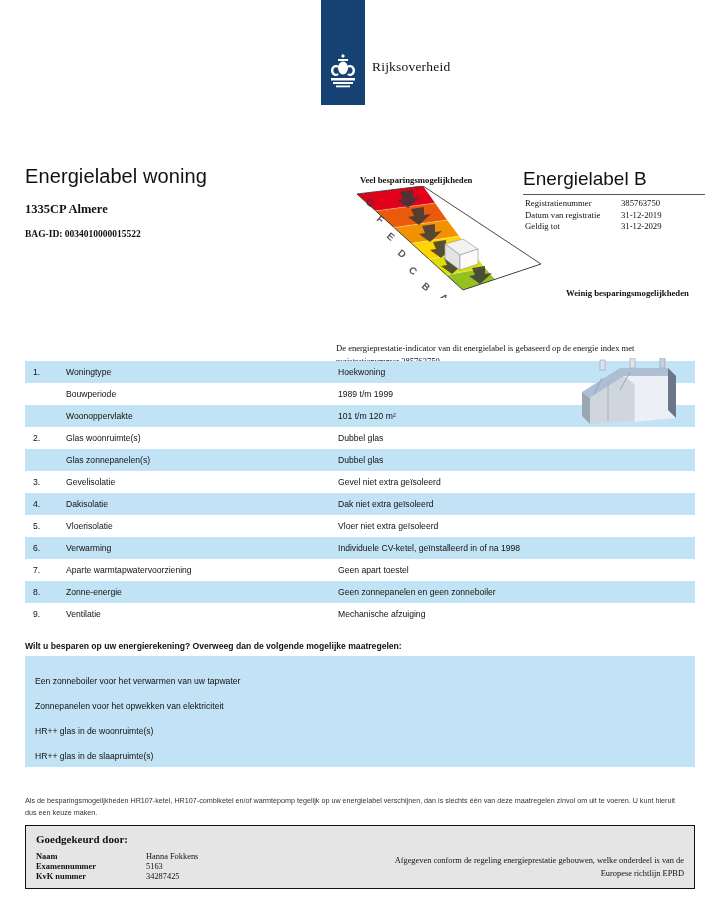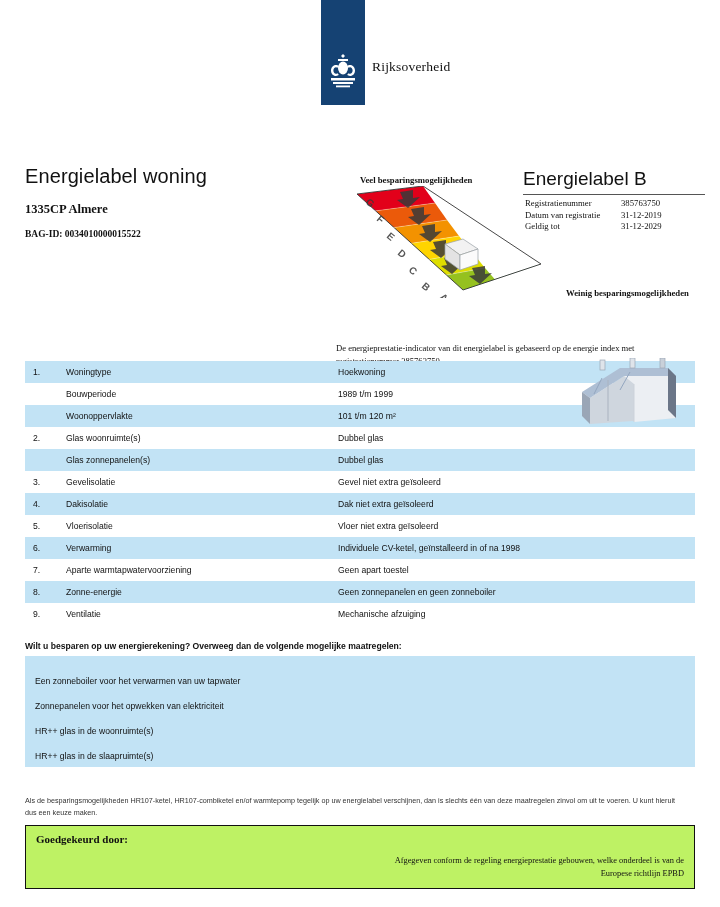--- a/index.html
+++ b/index.html
@@ -109,21 +109,21 @@
     font-size:8.6px;color:#111;white-space:nowrap;
   }
   .footnote{
     position:absolute;left:25px;top:795px;width:660px;
     font-family:"Liberation Sans", sans-serif;
     font-size:7.2px;line-height:1.65;color:#333;
   }
   
   .approval{
     position:absolute;left:25px;top:825px;width:668px;height:62px;
-    border:1.4px solid #111;background:#bef264;
+    border:1.4px solid #111;background:#e5e5e5;
   }
   .appr-title{
     position:absolute;left:10px;top:7px;
     font-family:"Liberation Serif", serif;
     font-size:11px;font-weight:bold;color:#111;
   }
   .appr-table{
     position:absolute;left:10px;top:26px;
     font-family:"Liberation Serif", serif;font-size:8.4px;color:#111;
     border-collapse:collapse;
@@ -330,14 +330,30 @@
 <div class="measures-box">
   <div class="measure-item" style="top:20px;">Een zonneboiler voor het verwarmen van uw tapwater</div>
   <div class="measure-item" style="top:45px;">Zonnepanelen voor het opwekken van elektriciteit</div>
   <div class="measure-item" style="top:70px;">HR++ glas in de woonruimte(s)</div>
   <div class="measure-item" style="top:95px;">HR++ glas in de slaapruimte(s)</div>
 </div>
 <div class="footnote">Als de besparingsmogelijkheden HR107-ketel, HR107-combiketel en/of warmtepomp tegelijk op uw energielabel verschijnen, dan is slechts één van deze maatregelen zinvol om uit te voeren. U kunt hieruit dus een keuze maken.</div>
 
 <div class="approval">
   <div class="appr-title">Goedgekeurd door:</div>
+  <table class="appr-table">
+    <tbody>
+        <tr>
+      <td class="k">Naam</td>
+      <td class="v">Hanna Fokkens</td>
+    </tr>
+    <tr>
+      <td class="k">Examennummer</td>
+      <td class="v">5163</td>
+    </tr>
+    <tr>
+      <td class="k">KvK nummer</td>
+      <td class="v">34287425</td>
+    </tr>
+  </tbody>
+    </table>
   <div class="appr-conform">Afgegeven conform de regeling energieprestatie gebouwen, welke onderdeel is van de Europese richtlijn EPBD</div>
 </div>
 
 </body></html>

